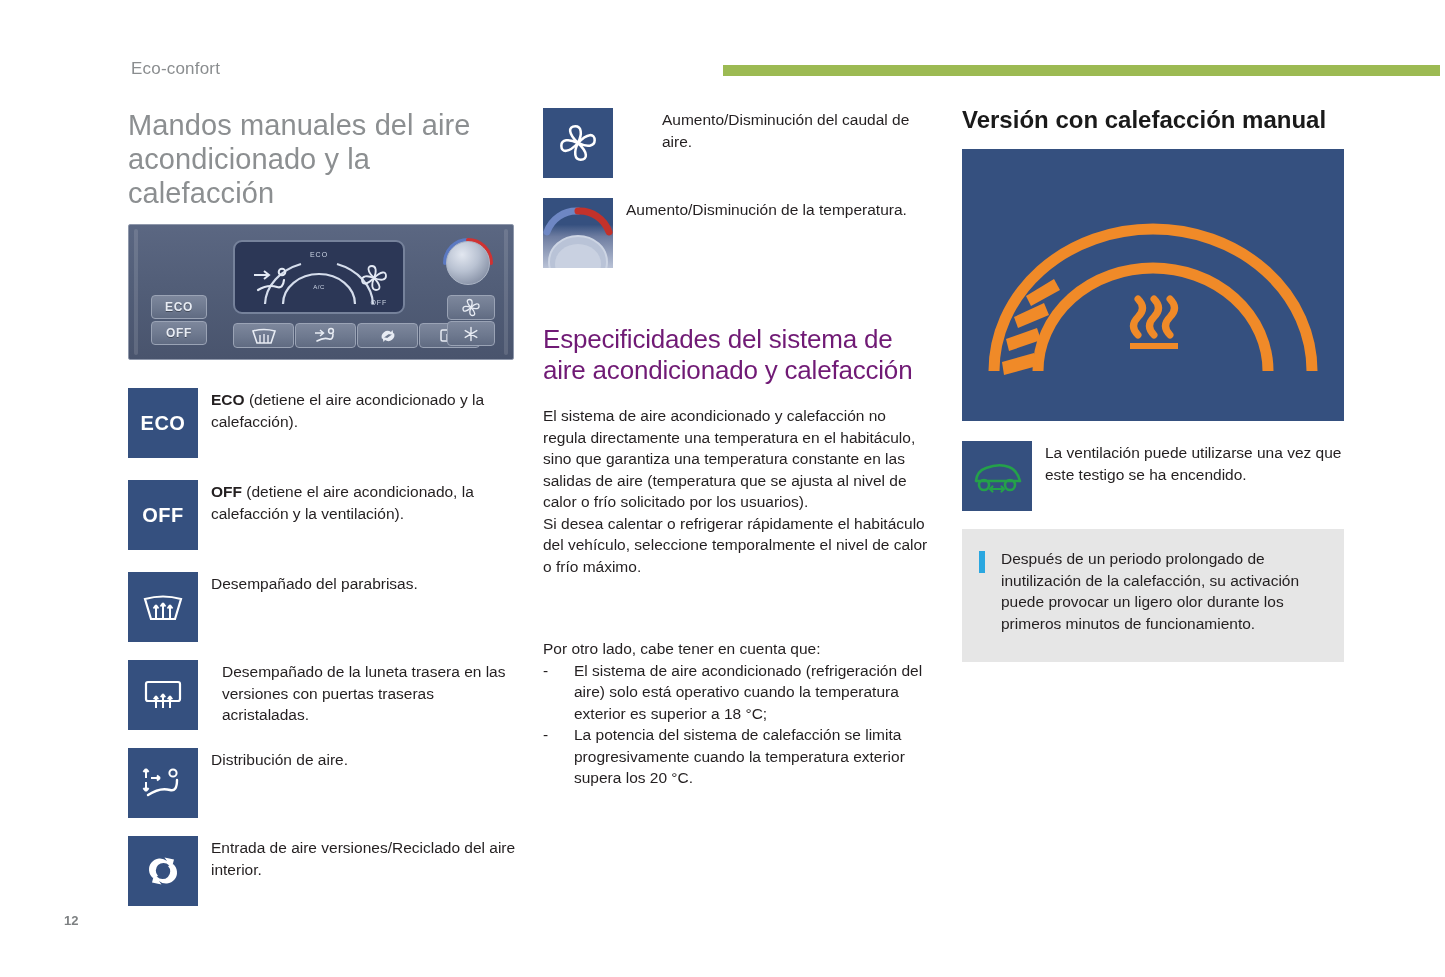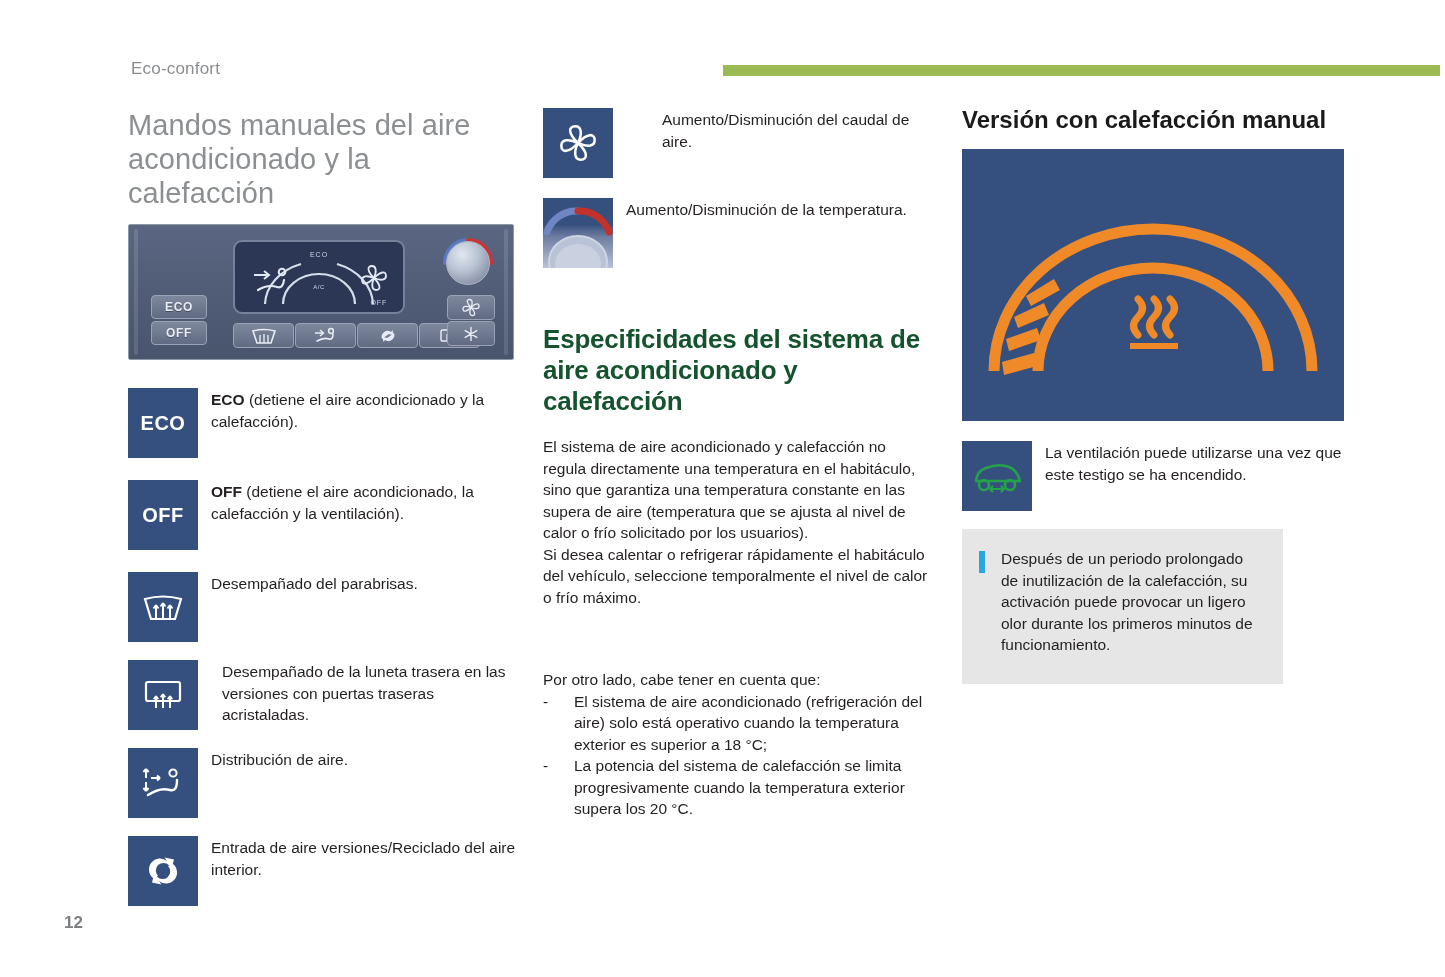--- a/index.html
+++ b/index.html
@@ -26,22 +26,22 @@
   .col-left  { left: 128px;  width: 392px; }
   .col-mid   { left: 543px;  width: 390px; }
   .col-right { left: 962px;  width: 382px; }
 
   
   .title-grey {
     font-size: 29px; line-height: 34px; color: #8c8f91;
     font-weight: 400; letter-spacing: .1px;
   }
   .title-black {
-    font-size: 26px; line-height: 31px; color: #14532d;
-    font-weight: bold; letter-spacing: -.2px;
+    font-size: 26px; line-height: 31px; color: #701a75;
+    font-weight: normal; letter-spacing: -.2px;
   }
   .title-sub {
     font-size: 24px; line-height: 24px; color: #1a1a1a; font-weight: bold;
   }
 
   
   .body-text {
     font-size: 15.5px; line-height: 21.5px; color: #231f20;
   }
   .body-text p { margin: 0; }
@@ -112,30 +112,30 @@
   }
   .icon-label b { font-weight:bold; }
 
   
   .hero-img {
     width:382px; height:272px; background:#35507f; margin-top:17px;
     position:relative; overflow:hidden;
   }
   .info-box {
     margin-top:18px; background:#e6e6e6; padding:19px 20px 28px 17px;
-    display:flex; align-items:flex-start; width:321px;
+    display:flex; align-items:flex-start; width:382px;
   }
   .info-bar {
     width:6px; height:22px; background:#2aa7e0; flex:0 0 6px; margin-top:3px; margin-right:16px;
   }
   .info-text { font-size:15.5px; line-height:21.5px; color:#231f20; }
 
   .page-num {
     position:absolute; left:64px; top:913px;
-    font-size:17px; font-weight:bold; color:#7d8082;text-align:right;
+    font-size:13px; font-weight:bold; color:#7d8082;text-align:right;
   }
   ul.dash { list-style:none; margin:0; padding:0; }
   ul.dash li { display:flex; }
   ul.dash .dash { width:31px; flex:0 0 31px; }
 </style>
 </head>
 <body>
 
 <div class="page">
 
@@ -318,21 +318,21 @@
       <div class="icon-label">Aumento/Disminución de la temperatura.</div>
     </div>
 
     <div style="height:56px"></div>
 
     <div class="title-black">Especificidades del sistema de aire acondicionado y calefacción</div>
 
     <div style="height:19px"></div>
 
     <div class="body-text">
-      <p>El sistema de aire acondicionado y calefacción no regula directamente una temperatura en el habitáculo, sino que garantiza una temperatura constante en las supera de aire (temperatura que se ajusta al nivel de calor o frío solicitado por los usuarios).</p>
+      <p>El sistema de aire acondicionado y calefacción no regula directamente una temperatura en el habitáculo, sino que garantiza una temperatura constante en las salidas de aire (temperatura que se ajusta al nivel de calor o frío solicitado por los usuarios).</p>
       <p>Si desea calentar o refrigerar rápidamente el habitáculo del vehículo, seleccione temporalmente el nivel de calor o frío máximo.</p>
     </div>
 
     <div style="height:61px"></div>
 
     <div class="body-text">
       <p>Por otro lado, cabe tener en cuenta que:</p>
       <ul class="dash">
         <li>
           <span class="dash">-</span>

